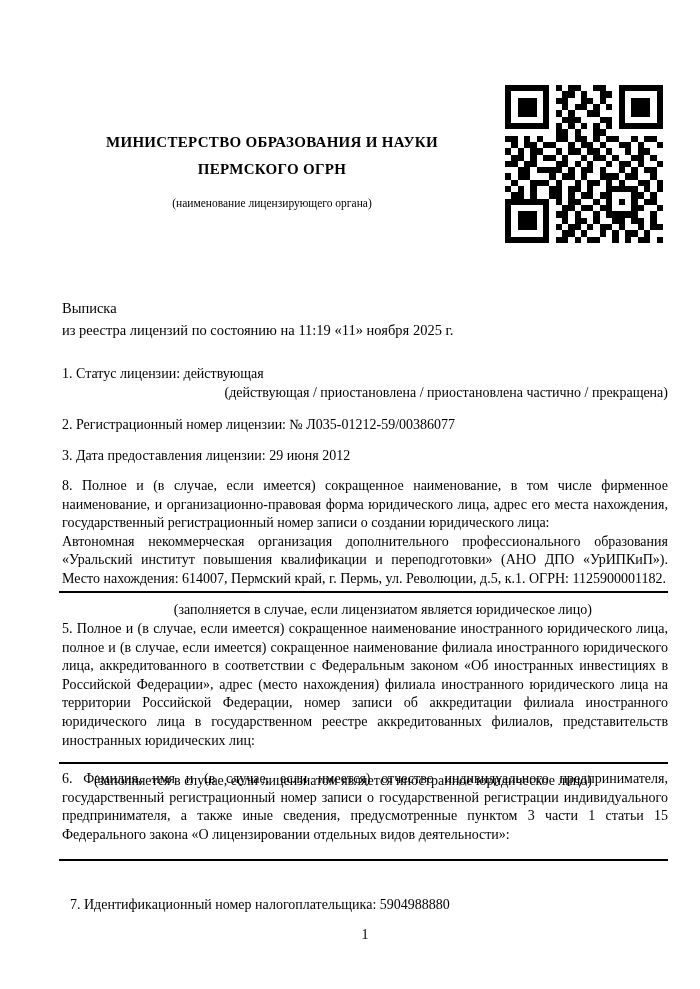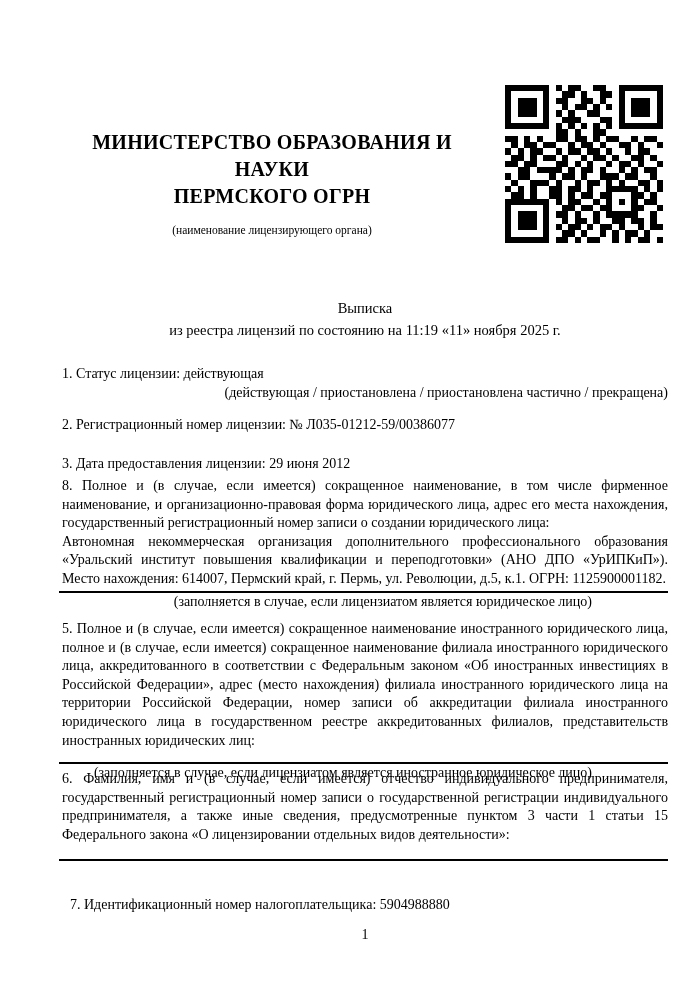--- a/index.html
+++ b/index.html
@@ -17,21 +17,21 @@
   
   .ministry {
     position: absolute;
     top: 129px;
     left: 62px;
     width: 420px;
     text-align: center;
   }
   .ministry-name {
     font-weight: bold;
-    font-size: 20px;
+    font-size: 15px;
     line-height: 27px;
     letter-spacing: 0.3px;
   }
   .authority-caption {
     font-size: 11.5px;
     line-height: 14px;
     margin-top: 13px;
   }
 
   .qr {
@@ -43,21 +43,20 @@
   }
   .qr svg { width: 100%; height: 100%; shape-rendering: crispEdges; }
   .qr svg rect { fill: #000000; }
 
   
   .doc-title {
     position: absolute;
     top: 297px;
     left: 62px;
     width: 606px;
-    text-align: center;
     font-size: 14.5px;
     line-height: 22px;
     font-family: Liberation Serif, serif;
   }
 
   
   .col {
     position: absolute;
     left: 62px;
     width: 606px;
@@ -73,26 +72,26 @@
     border: none;
     border-top: 2px solid #000000;
     margin: 0 0 0 -3px;
     width: 609px;
   }
   .small-caption {
     font-size: 14px;
     line-height: 14px;
     text-align: right;
   }
-  .fill-caption { padding-right: 76px; margin-top: 2px; }
+  .fill-caption { padding-right: 76px; margin-top: 10px; }
   .status-caption { margin-top: 3px; }
 
   .s1 { top: 364px; }
   .s2 { top: 415px; }
-  .s3 { top: 446px; margin-top: 8px; }
+  .s3 { top: 446px; }
   .s4 { top: 477px; }
   .s4 .field-rule { margin-top: 2px; }
   .s5 { top: 620px; }
   .s5 .field-rule { margin-top: 12px; }
   .s6 { top: 770px; }
   .s6 .field-rule { margin-top: 15px; }
   .s7 { top: 895px; margin-left: 8px; }
   .page-number {
     position: absolute;
     top: 926px;

